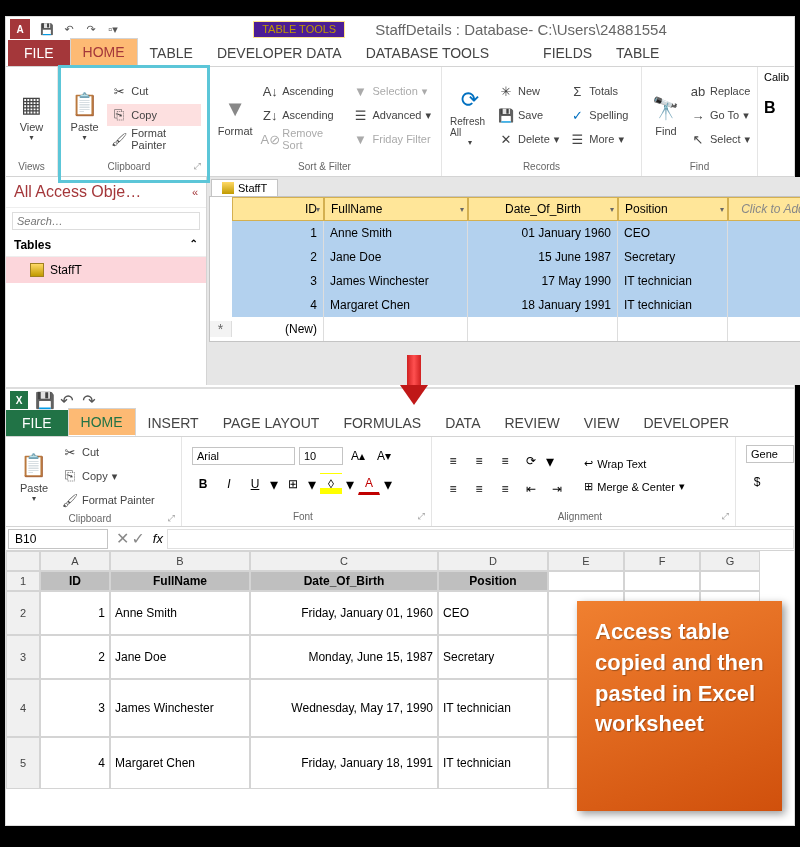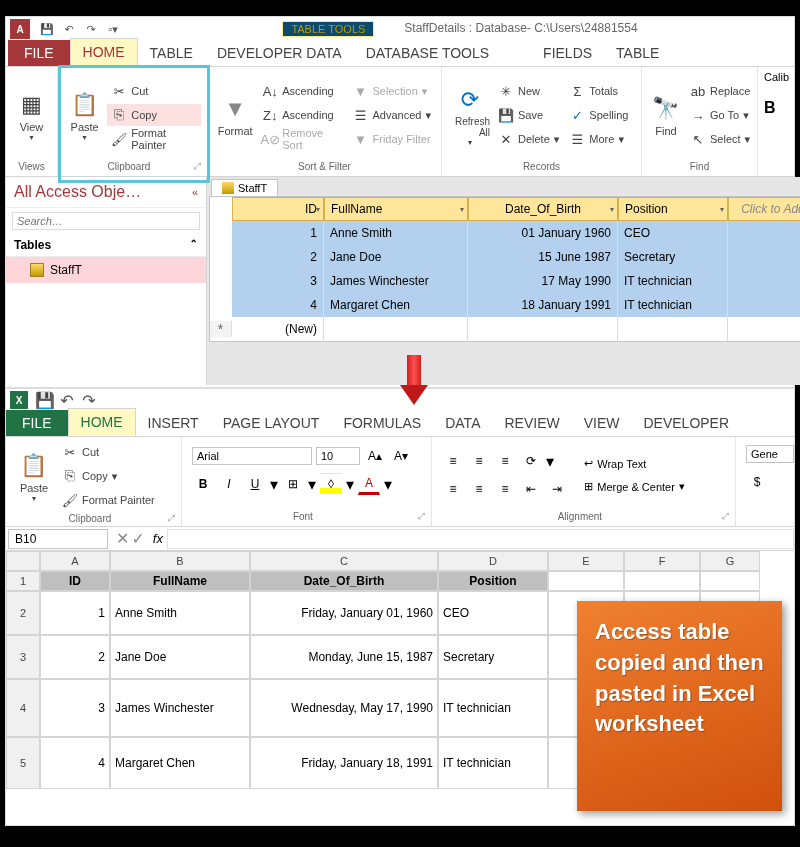--- a/index.html
+++ b/index.html
@@ -5,27 +5,27 @@
 * { box-sizing: border-box; margin: 0; padding: 0; font-family: 'Segoe UI', Tahoma, sans-serif; }
 body { width: 800px; height: 847px; background: #000; overflow: hidden; position: relative; }
 
 
 .access-window { position: absolute; top: 16px; left: 5px; width: 790px; height: 372px; background: #fff; border: 1px solid #ddd; }
 .access-titlebar { height: 24px; background: #fff; display: flex; align-items: center; font-size: 11px; }
 .access-icon { width: 20px; height: 20px; margin: 0 4px; background: #a4373a; color: #fff; display: flex; align-items: center; justify-content: center; font-weight: bold; font-size: 10px; }
 .qat { display: flex; align-items: center; gap: 4px; padding: 0 4px; }
 .qat-btn { width: 18px; height: 18px; display: flex; align-items: center; justify-content: center; color: #555; cursor: pointer; }
 .title-center { flex: 1; display: flex; justify-content: center; gap: 30px; }
-.table-tools { color: #c09a00; font-size: 11px; border: 1px solid #ffe58a; padding: 1px 8px; background: #0c4a6e; }
-.title-text { color: #666; font-size: 12px; }
+.table-tools { color: #c09a00; font-size: 11px; border: 1px solid #ffe58a; padding: 1px 8px; background: #4c1d95; }
+.title-text { color: #666; font-size: 15px; }
 
 .access-tabs { height: 26px; display: flex; align-items: flex-end; border-bottom: 1px solid #d4d4d4; padding-left: 2px; }
 .tab { padding: 5px 12px; font-size: 14px; color: #444; cursor: pointer; }
 .tab.file { background: #a4373a; color: #fff; padding: 5px 16px; }
-.tab.active { border: 1px solid #d4d4d4; border-bottom: 1px solid #fff; background: #fef9c3; color: #a4373a; }
+.tab.active { border: 1px solid #d4d4d4; border-bottom: 1px solid #fff; background: #fdba74; color: #a4373a; }
 .tab.context { color: #444; }
 .access-tabs .spacer { width: 30px; }
 
 .ribbon { height: 110px; background: #fff; display: flex; border-bottom: 1px solid #d4d4d4; position: relative; }
 .group { border-right: 1px solid #e5e5e5; padding: 4px 6px 2px; display: flex; flex-direction: column; justify-content: space-between; }
 .group-label { text-align: center; font-size: 10px; color: #666; padding: 2px 0; }
 .group-content { display: flex; gap: 2px; flex: 1; }
 .big-btn { display: flex; flex-direction: column; align-items: center; justify-content: center; width: 44px; font-size: 11px; color: #444; cursor: pointer; padding: 2px; }
 .big-btn .ico { width: 32px; height: 32px; display: flex; align-items: center; justify-content: center; font-size: 22px; }
 .vlist { display: flex; flex-direction: column; gap: 2px; justify-content: center; }
@@ -69,21 +69,21 @@
 
 .excel-window { position: absolute; top: 388px; left: 5px; width: 790px; height: 438px; background: #fff; border: 1px solid #ddd; }
 .excel-titlebar { height: 22px; display: flex; align-items: center; }
 .excel-icon { width: 18px; height: 18px; margin: 0 4px; background: #217346; color: #fff; display: flex; align-items: center; justify-content: center; font-weight: bold; font-size: 10px; }
 .excel-tabs { height: 26px; display: flex; align-items: flex-end; border-bottom: 1px solid #d4d4d4; }
 .excel-tabs .tab.file { background: #217346; }
 .excel-tabs .tab.active { color: #217346; }
 
 .excel-ribbon { height: 90px; display: flex; border-bottom: 1px solid #d4d4d4; }
 .font-select, .size-select { border: 1px solid #c4c4c4; padding: 2px 4px; font-size: 11px; background: #fff; }
-.font-select { width: 120px; }
+.font-select { width: 103px; }
 .size-select { width: 44px; }
 .rb-row { display: flex; gap: 4px; align-items: center; }
 .rb-btn { width: 22px; height: 22px; display: flex; align-items: center; justify-content: center; font-size: 12px; cursor: pointer; border: 1px solid transparent; }
 .wrap-btn, .merge-btn { display: flex; align-items: center; gap: 4px; font-size: 11px; padding: 2px 6px; cursor: pointer; }
 
 .namebox-row { height: 24px; display: flex; align-items: center; border-bottom: 1px solid #d4d4d4; }
 .namebox { width: 100px; border: 1px solid #c4c4c4; padding: 2px 6px; font-size: 12px; margin-left: 2px; background: #fff; }
 .fx-btns { display: flex; gap: 2px; margin: 0 8px; color: #888; }
 .fx-label { font-style: italic; font-size: 13px; margin-right: 4px; }
 .formula-bar { flex: 1; border: 1px solid #e0e0e0; height: 20px; }
@@ -194,21 +194,21 @@
               <span>Friday Filter</span>
             </div>
         </div>
       </div>
       <div class="group-label">Sort &amp; Filter</div>
     </div>
     <div class="group" style="width:200px">
       <div class="group-content">
         <div class="big-btn">
             <span class="ico" style="color:#0070c0">⟳</span>
-            <span style="font-size:10px;text-align:right">Refresh All</span>
+            <span style="font-size:10px;text-align:left">Refresh All</span>
             <span style="font-size:8px">▾</span>
           </div>
         <div class="vlist">
           <div class="small-btn">
               <span class="sico">✳</span>
               <span>New</span>
             </div>
           <div class="small-btn">
               <span class="sico">💾</span>
               <span>Save</span>

